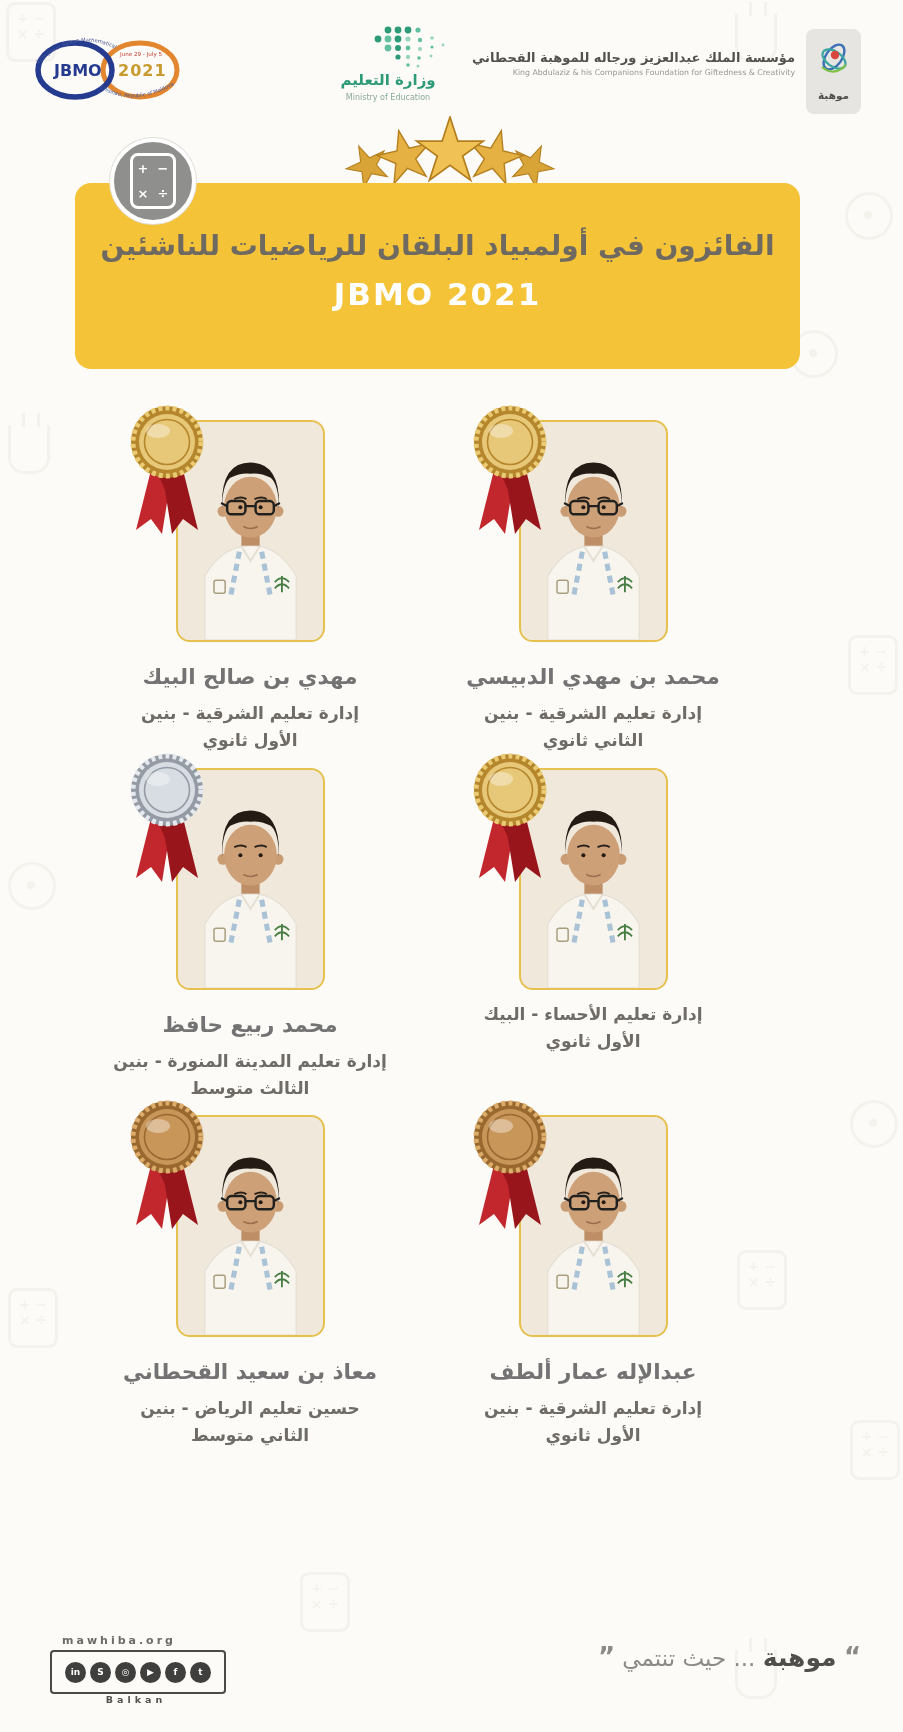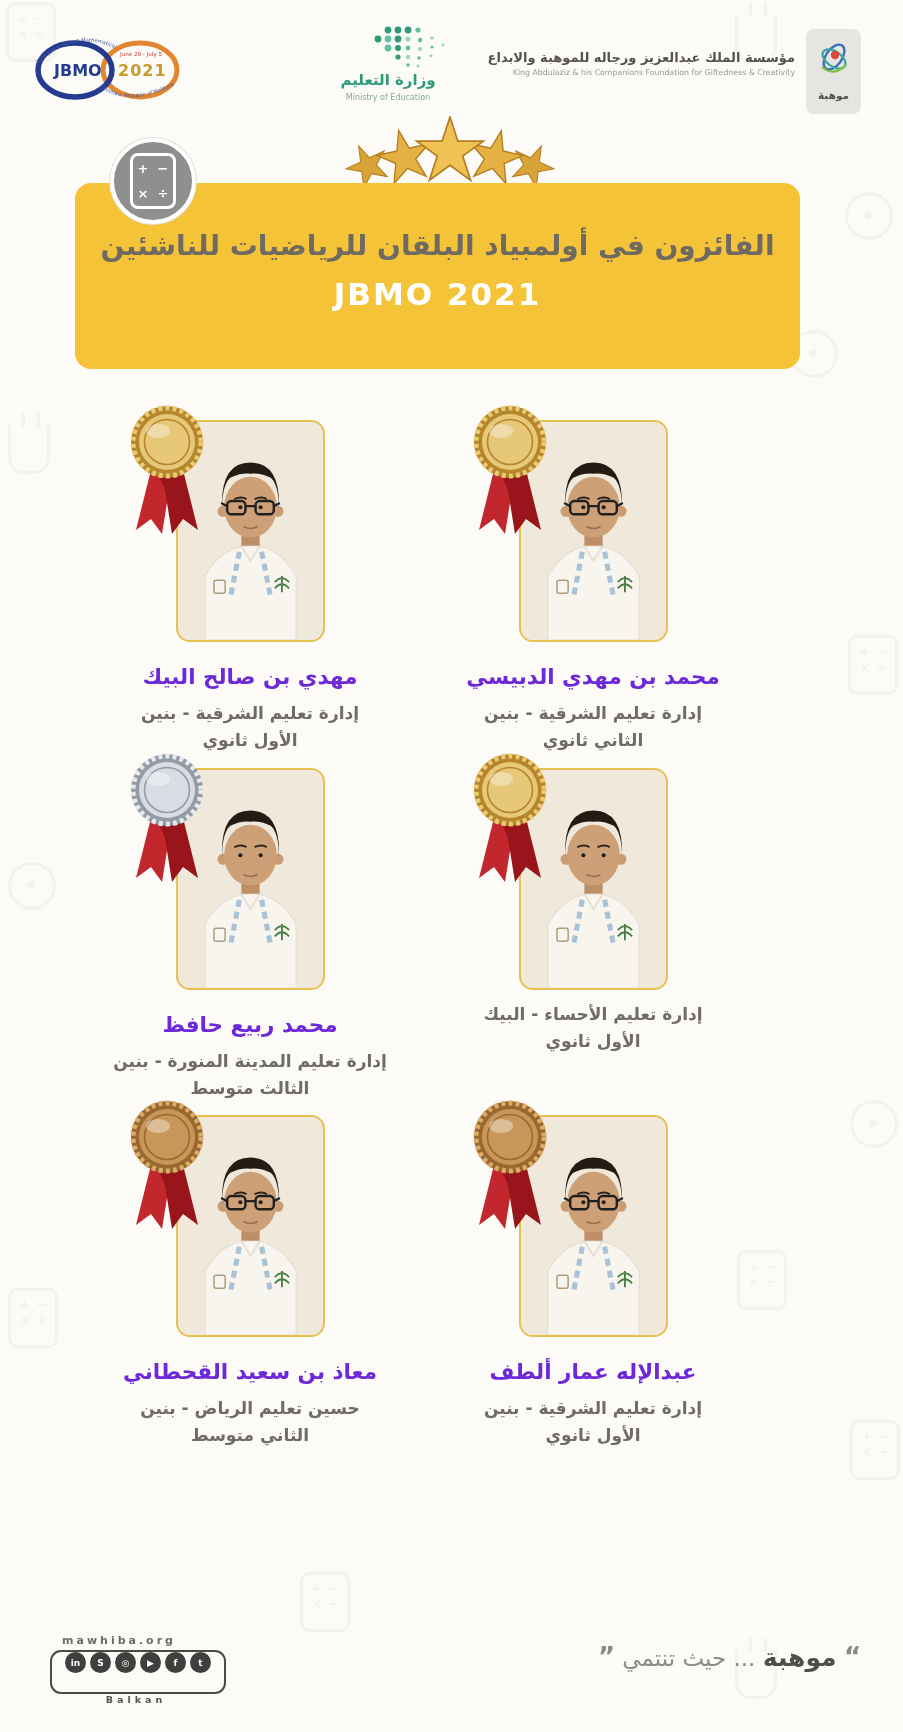--- a/index.html
+++ b/index.html
@@ -38,27 +38,27 @@
   .banner .subtitle{color:#FFFFFF;font-size:31px;font-weight:bold;letter-spacing:2px;margin-top:14px;}
   
   .card{position:absolute;width:330px;text-align:center;}
   .photo{position:relative;width:149px;height:222px;margin:0 auto;}
   .photo-frame{width:145px;height:218px;border:2px solid #E6C14F;border-radius:14px;overflow:hidden;background:#EFE8DB;}
   .photo-frame svg{display:block;}
   .medal{position:absolute;left:-52px;top:-20px;width:86px;height:150px;z-index:4;}
   .medal-gold{--edge-d:#B5862C;--edge-l:#EACB74;--face:#E7C778;--ribbon:#C1272D;--ribbon-d:#97151B;}
   .medal-silver{--edge-d:#949BA5;--edge-l:#E6EAEE;--face:#D8DDE3;--ribbon:#C1272D;--ribbon-d:#97151B;}
   .medal-bronze{--edge-d:#98682F;--edge-l:#DCAC6A;--face:#C9965A;--ribbon:#C1272D;--ribbon-d:#97151B;}
-  .sname{direction:rtl;color:#6d28d9;font-size:21.5px;font-weight:bold;margin-top:22px;}
+  .sname{direction:rtl;color:#737373;font-size:21.5px;font-weight:bold;margin-top:22px;}
   .sorg{direction:rtl;color:#6F6B66;font-size:17px;font-weight:bold;margin-top:11px;line-height:27px;}
   .sgrade{direction:rtl;color:#6F6B66;font-size:17px;font-weight:bold;line-height:27px;}
   
   .site{position:absolute;left:62px;top:1634px;font-size:11px;letter-spacing:3px;color:#6B6B69;font-weight:bold;cursor:pointer;}
-  .socialbox{position:absolute;left:50px;top:1650px;width:172px;height:40px;border:2px solid #4A4A48;border-radius:11px;
-    display:flex;justify-content:center;gap:4px;}
+  .socialbox{position:absolute;left:50px;top:1650px;width:172px;height:40px;border:2px solid #4A4A48;border-radius:4px;
+    display:flex;align-items:center;justify-content:center;gap:4px;}
   .sic{width:21px;height:21px;border-radius:50%;background:#3F3F3D;color:#fff;font-size:9px;font-weight:bold;
     display:flex;align-items:center;justify-content:center;cursor:pointer;}
   .mawhiba-caption{position:absolute;left:50px;top:1694px;width:172px;text-align:center;font-size:9.5px;letter-spacing:4px;color:#55534F;font-weight:bold;}
   .tagline{position:absolute;right:42px;top:1642px;direction:rtl;color:#8C8A86;font-size:23px;white-space:nowrap;}
   .tagline .q{font-size:26px;color:#8C8A86;font-weight:bold;}
   .tagline .b{font-weight:bold;color:#504E4B;font-size:25px;}
 </style>
 </head>
 <body>
 
@@ -157,21 +157,21 @@
       <circle cx="119" cy="36" r="1.8" fill="#63BFA0"></circle>
       <circle cx="131" cy="34" r="1.4" fill="#9AD4BE"></circle>
     <circle cx="108" cy="43" r="1.8" fill="#63BFA0"></circle>
       <circle cx="118" cy="44" r="1.5" fill="#9AD4BE"></circle>
   </g>
   <text x="88" y="63" text-anchor="middle" font-size="15" font-weight="bold" fill="#2E9B78" direction="rtl">وزارة التعليم</text>
   <text x="88" y="78" text-anchor="middle" font-size="8" fill="#8AA89D">Ministry of Education</text>
 </svg>
 
 <div class="foundation">
-  <div class="ar">مؤسسة الملك عبدالعزيز ورجاله للموهبة والابداع</div>
+  <div class="ar">مؤسسة الملك عبدالعزيز ورجاله للموهبة القحطاني</div>
   <div class="en">King Abdulaziz &amp; his Companions Foundation for Giftedness &amp; Creativity</div>
 </div>
 
 <div class="mawhiba-card">
   <svg width="40" height="44" viewBox="0 0 40 44" style="margin-top:8px">
     <ellipse cx="20" cy="20" rx="14" ry="8" fill="none" stroke="#3C6FB5" stroke-width="2.4" transform="rotate(-55 20 20)"></ellipse>
     <ellipse cx="20" cy="22" rx="13" ry="7.5" fill="none" stroke="#3AA6A0" stroke-width="2.2" transform="rotate(35 20 22)"></ellipse>
     <path d="M8,30 Q20,40 32,28" fill="none" stroke="#7BC143" stroke-width="2.2"></path>
     <circle cx="21" cy="18" r="4.2" fill="#D9463E"></circle>
   </svg>

